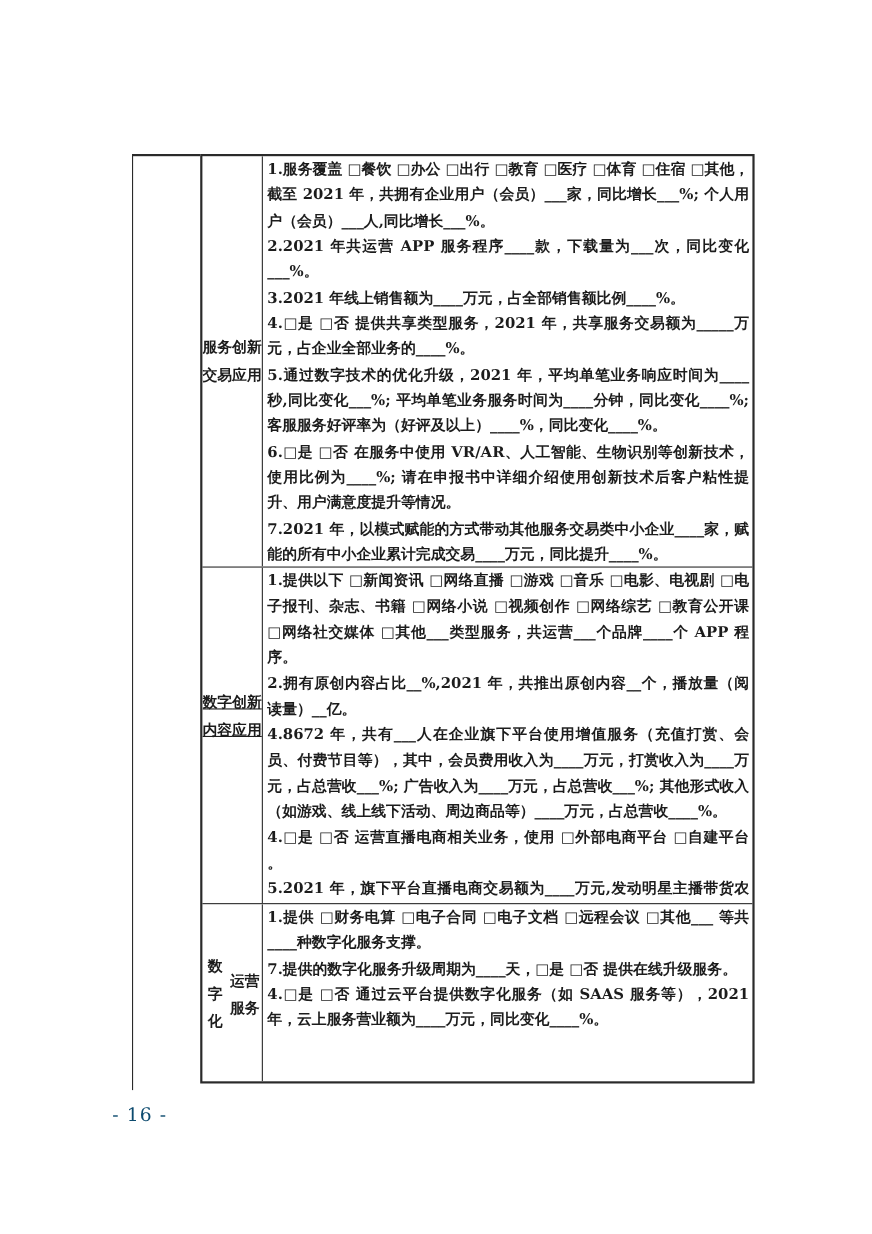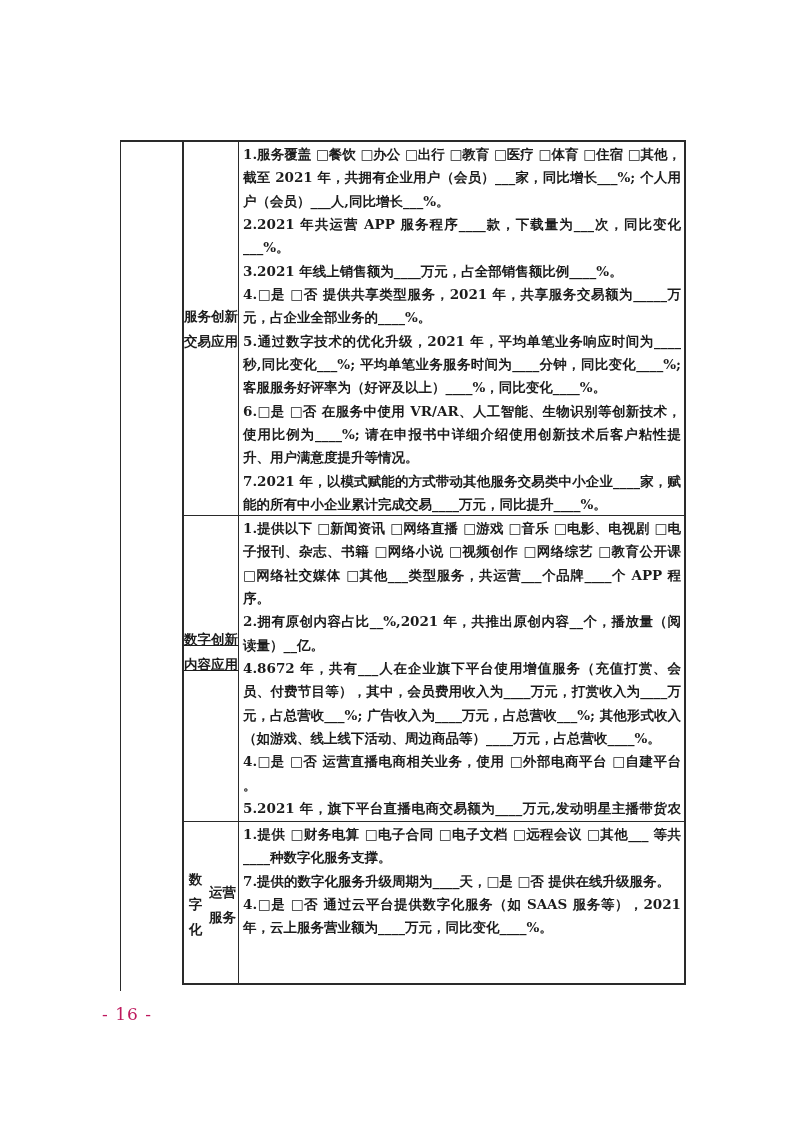--- a/index.html
+++ b/index.html
@@ -66,21 +66,21 @@
     text-align: justify;
     overflow: hidden;
   }
   .t-content p { margin: 0; font-weight: bold; }
   .page-footer {
     position: absolute;
     left: 102px;
     top: 1004px;
     font-size: 17px;
     letter-spacing: 1px;
-    color: #be185d;
+    color: #0c4a6e;
   }
 </style>
 </head>
 <body>
 
 <div class="sheet">
 
   <div class="left-col"></div>
 
   <div class="main-table">

